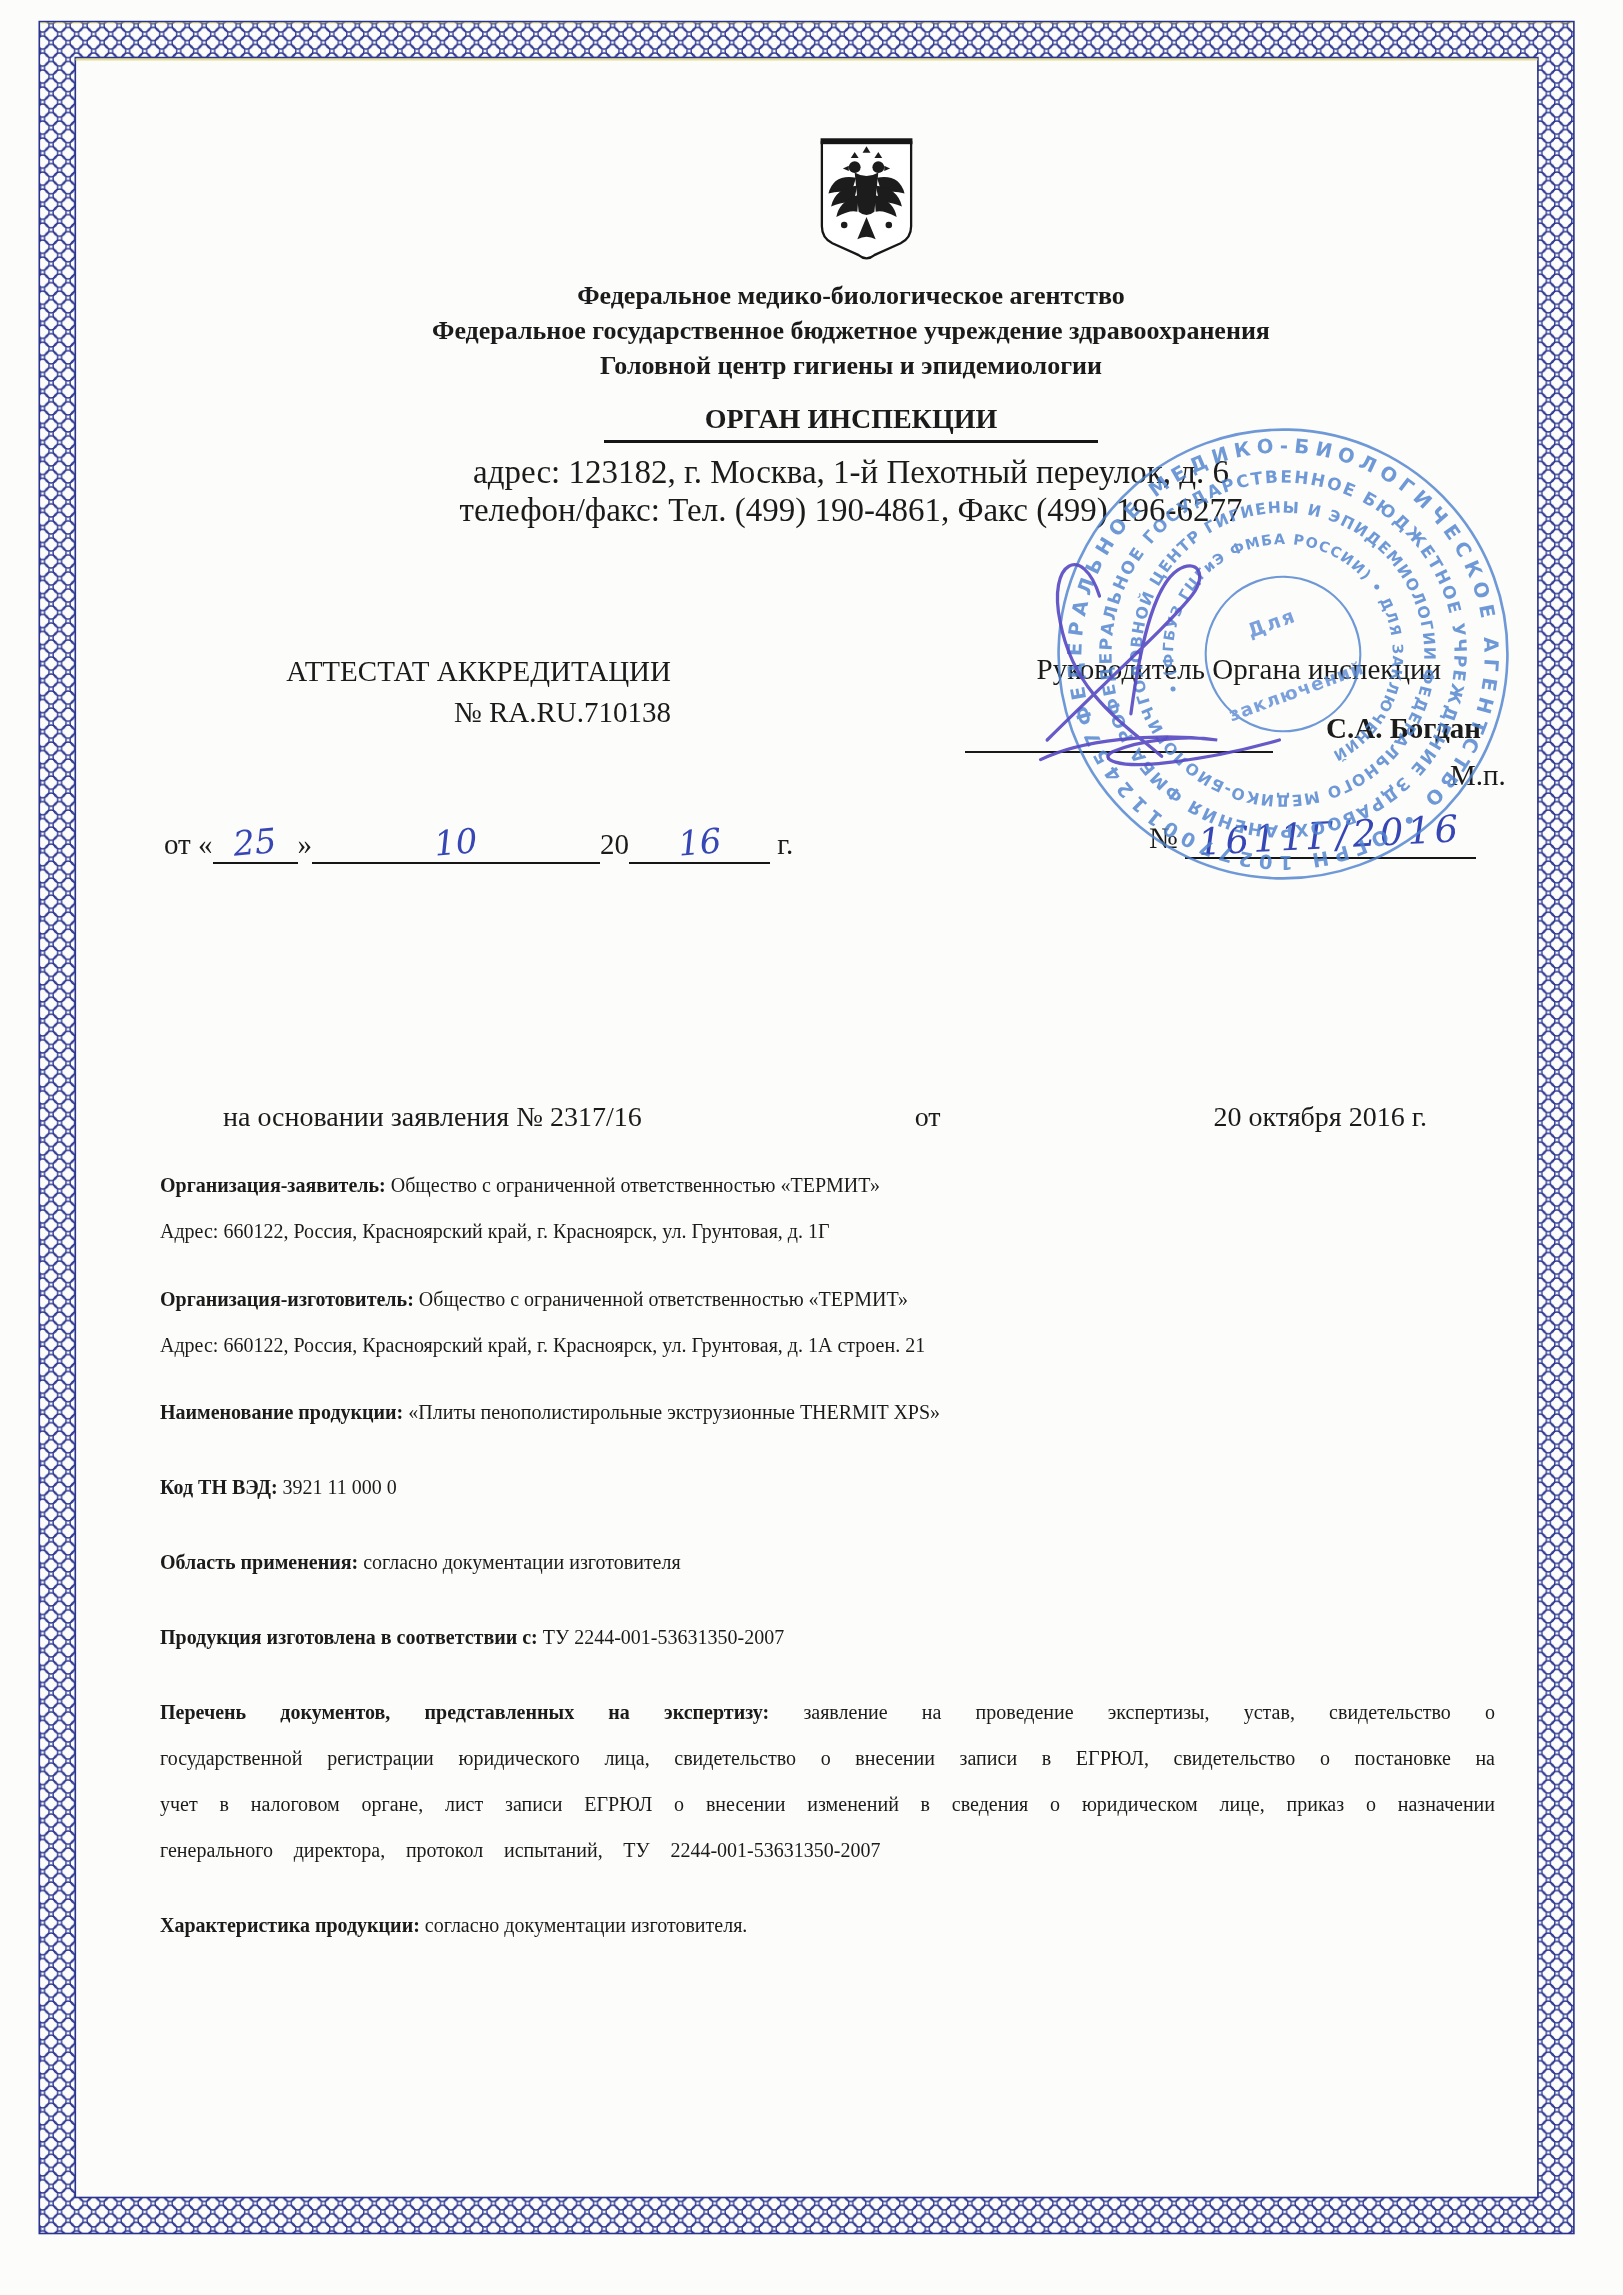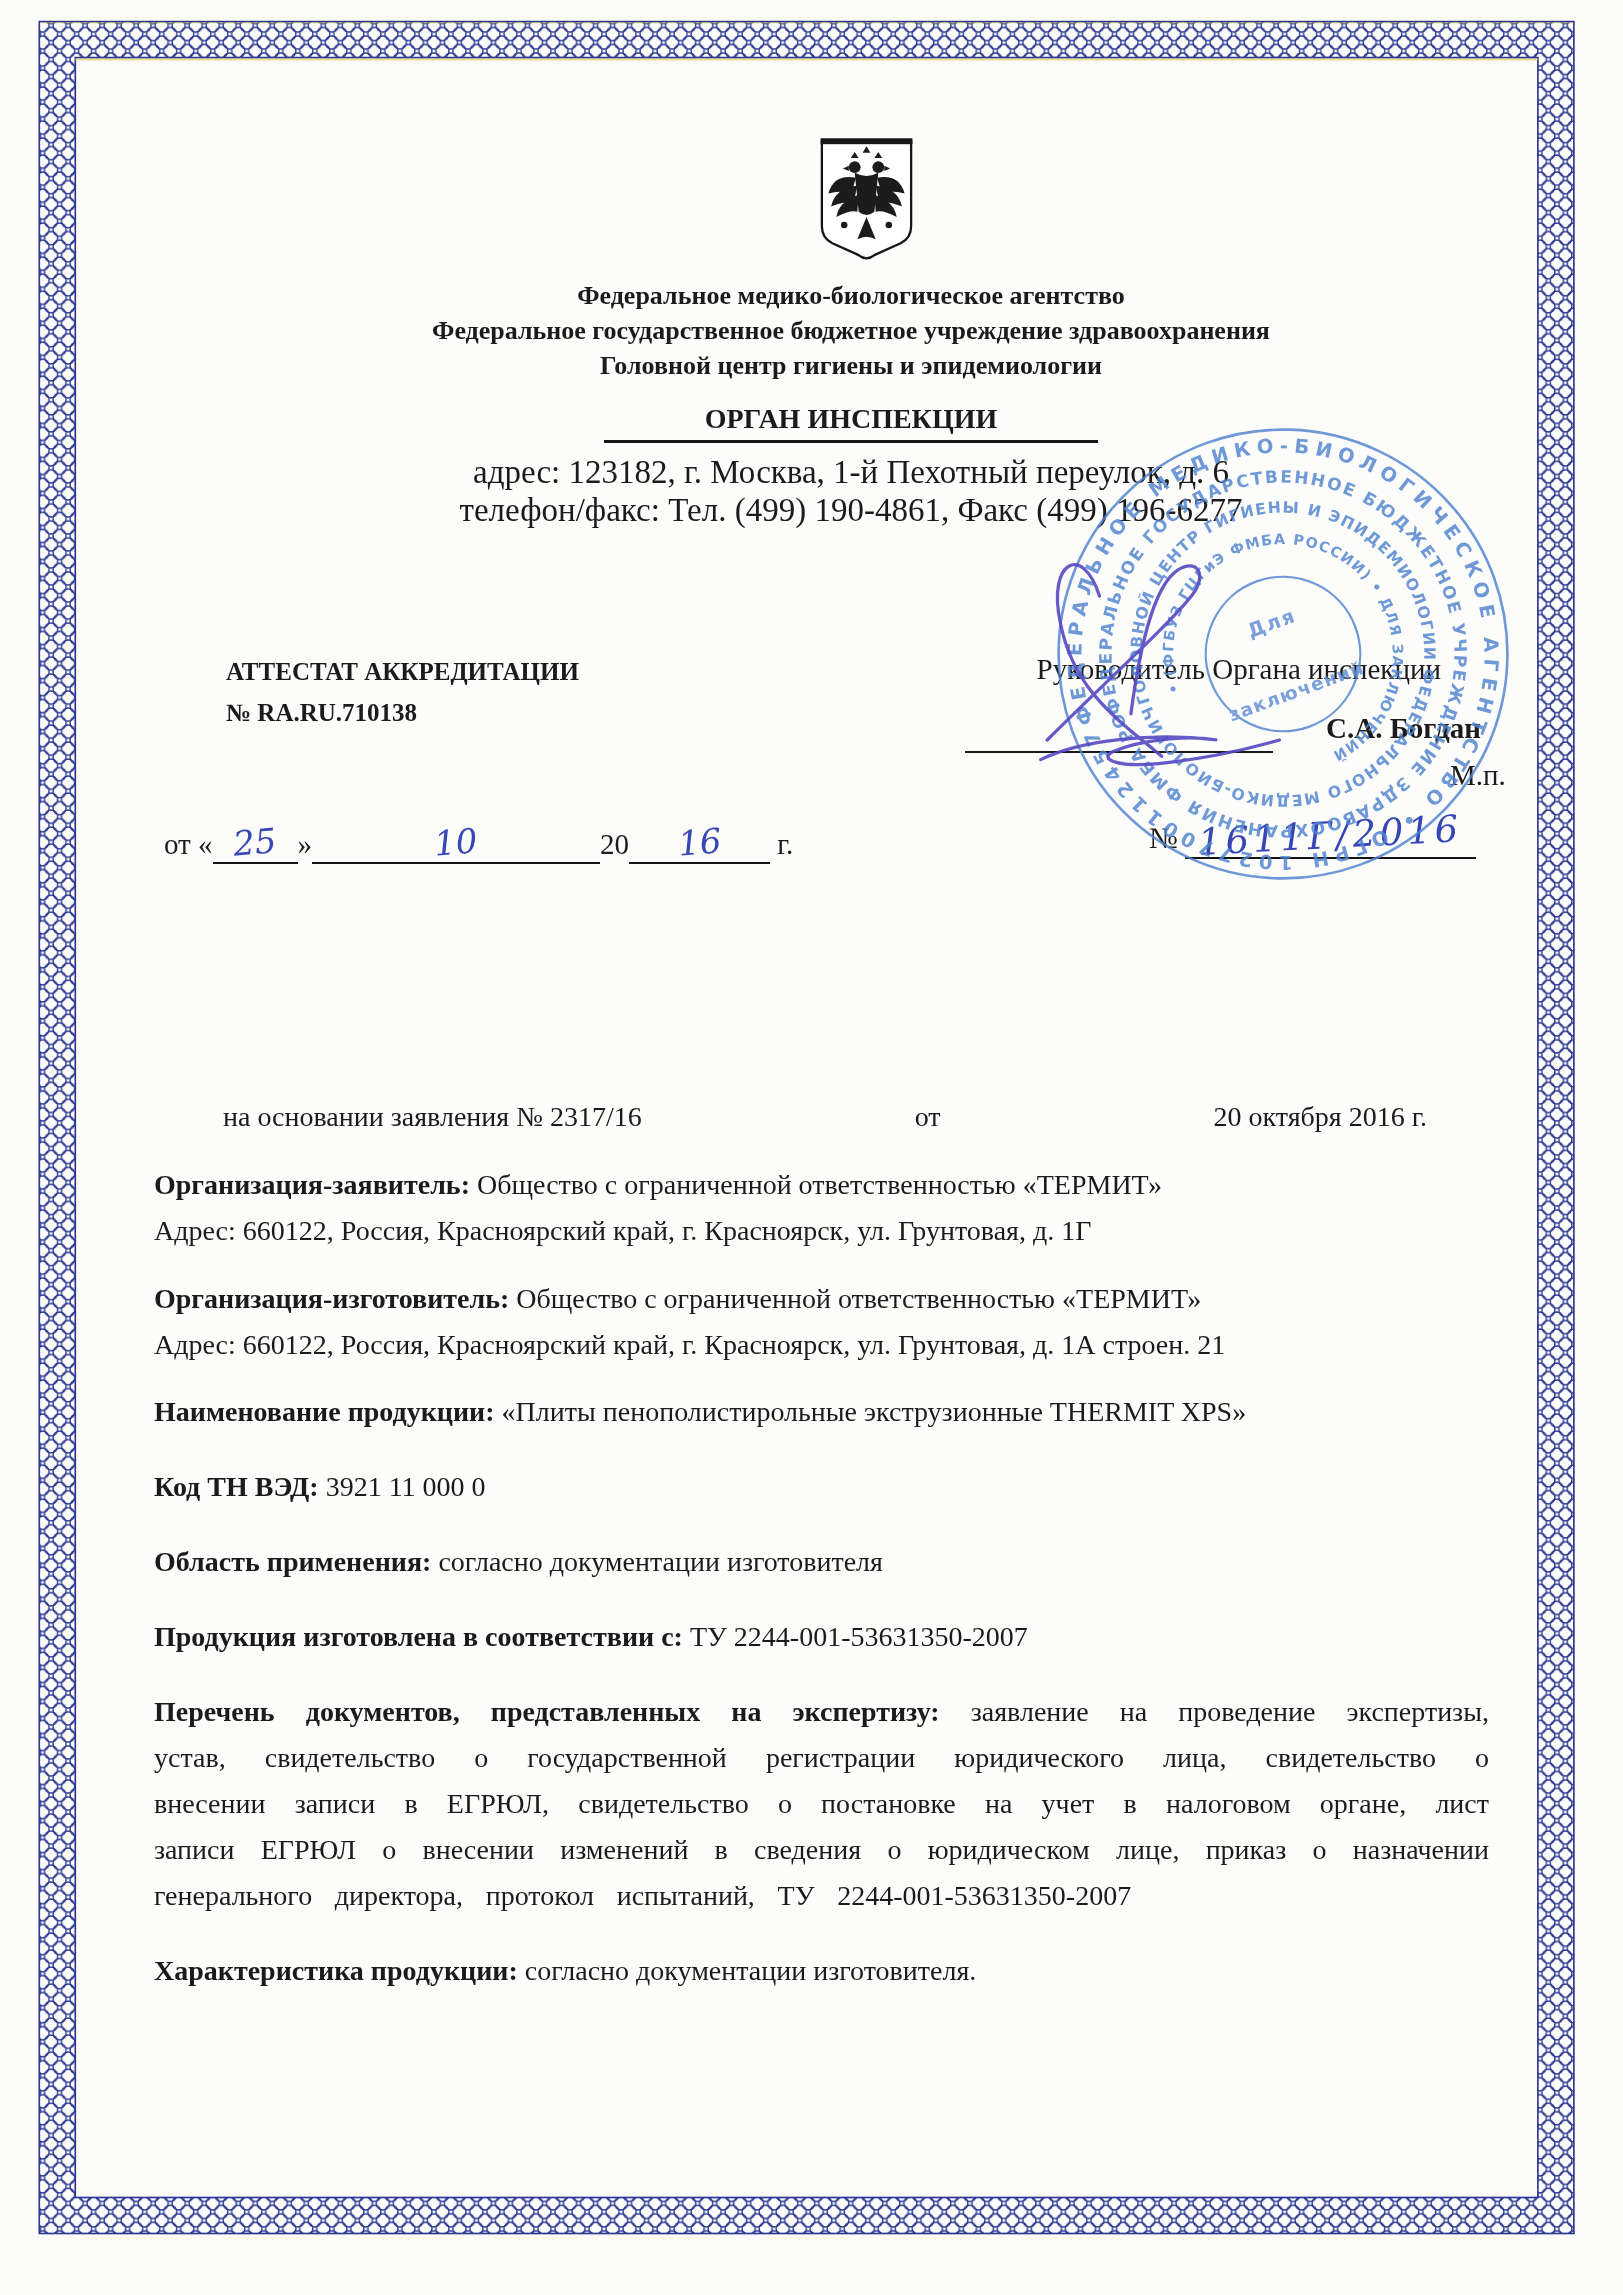--- a/index.html
+++ b/index.html
@@ -14,22 +14,22 @@
   
   .hdr{left:157px; top:278px; width:1388px; text-align:center;
        font-weight:bold; font-size:26px; line-height:35px;}
   .organ-wrap{left:157px; top:403px; width:1388px; text-align:center;}
   .organ{display:inline-block; font-weight:bold; font-size:28px;
          padding:0 101px 5.2px 101px; border-bottom:3.3px solid #151515;}
   .addr{left:157px; top:453px; width:1388px; text-align:center;
         font-size:33px; line-height:38px;}
 
   
-  .attestat{left:226px; top:651px; width:445px; text-align:left;
-            font-size:25px; line-height:41px;font-weight:bold;}
+  .attestat{left:226px; top:651px; width:445px; text-align:right;
+            font-size:29px; line-height:41px;}
   .approve-word{left:975px; top:614px; width:466px; text-align:right; font-size:30px;}
   .approve-role{left:975px; top:653px; width:466px; text-align:right; font-size:29px;}
   .approve-name{left:1326px; top:712px; font-size:29px;font-weight:bold;}
   .sig-line{left:965px; top:751px; width:308px; height:0; border-top:2.6px solid #191919;}
   .seal-mark{left:1450px; top:759px; font-size:29px;}
 
   
   .dateline{left:164px; top:822px; font-size:29px; white-space:nowrap;}
   .numberline{left:1149px; top:814px; font-size:30px; white-space:nowrap;}
   .uline{display:inline-block; border-bottom:2.6px solid #151515; text-align:center;}
@@ -48,21 +48,21 @@
   .title-sub{font-size:29px; font-weight:bold; margin-top:10.5px;}
 
   
   .basis{left:164px; top:1101px; width:1335px; font-size:28px;
          display:flex; justify-content:space-between;
          padding:0; box-sizing:border-box;}
   .basis .b-left{margin-left:59px;}
   .basis .b-right{margin-right:72px;}
 
   
-  .paras{left:154px; top:1162px; width:1335px; font-size:28px; line-height:46px;}
+  .paras{left:160px; top:1162px; width:1335px; font-size:20px; line-height:46px;}
   .para{margin:0 0 29px 0;}
   .para.two{margin-bottom:21.6px;}
   .para b{font-weight:bold;}
   .just{text-align:justify; word-spacing:15.7px;}
 
   
   .stamp{left:1054px; top:425px; opacity:.82; pointer-events:none;}
   .signature{left:1021px; top:524px; opacity:.92; pointer-events:none;}
   .emblem{left:814px; top:133px;}
   .border-frame{left:0; top:0;}

